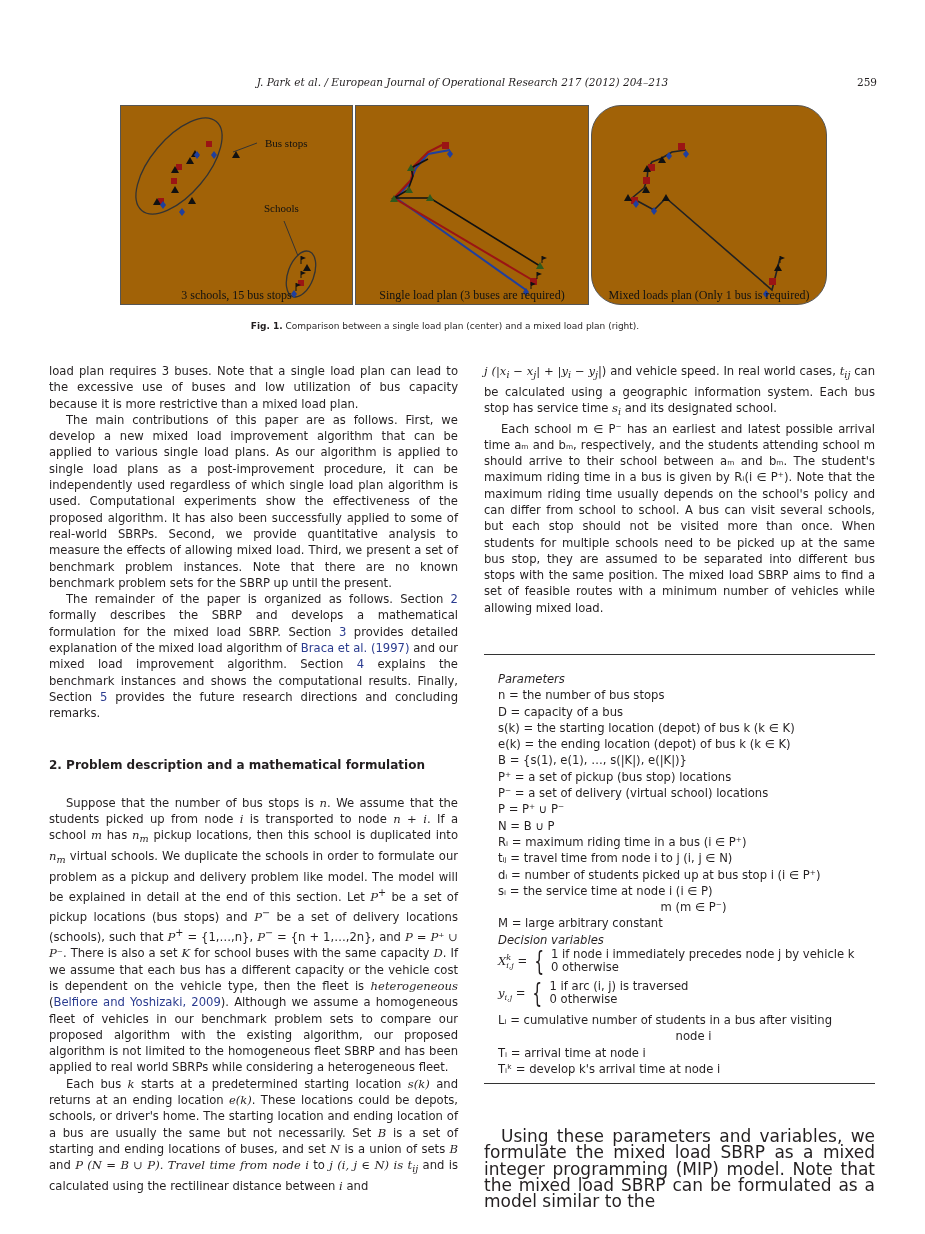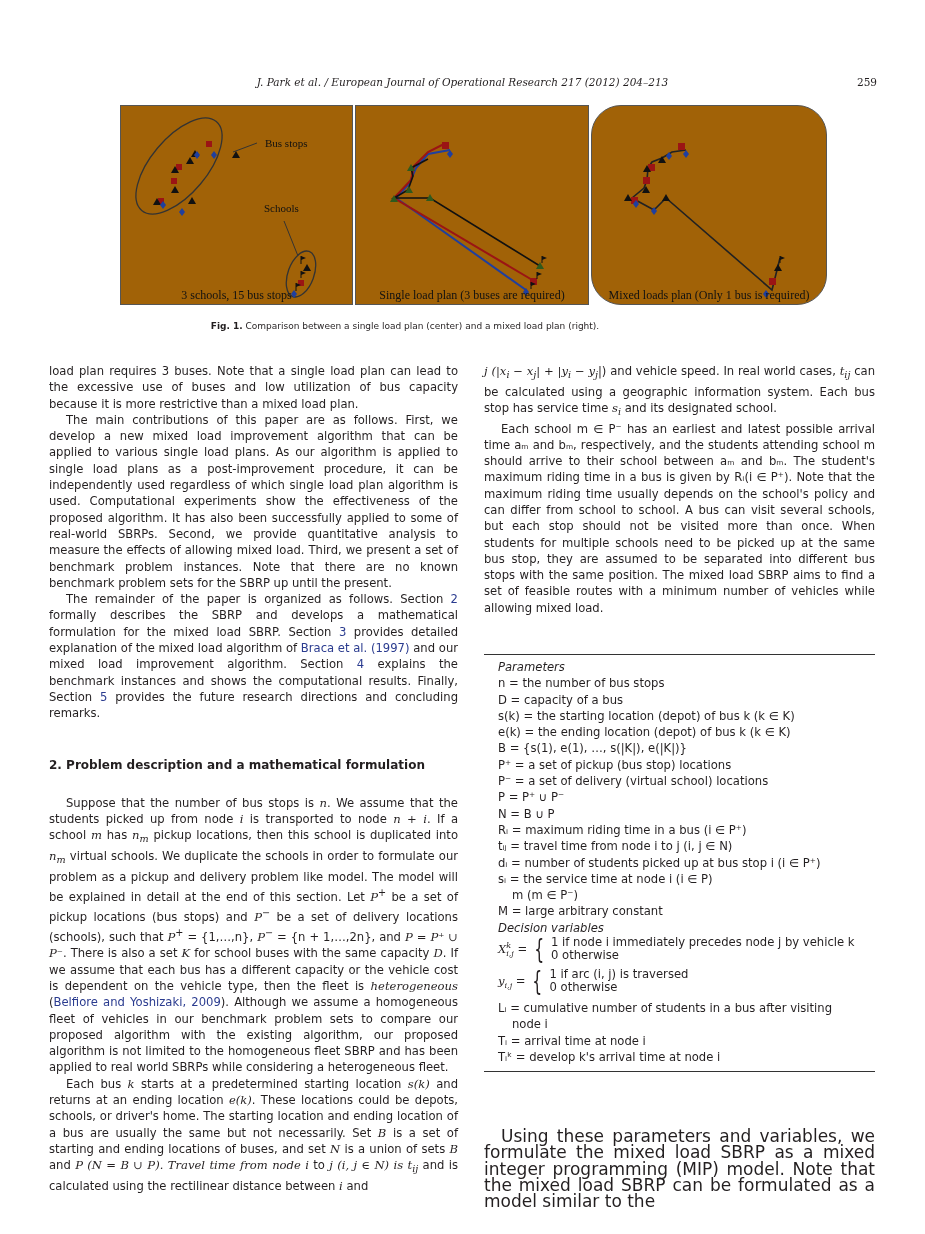--- a/index.html
+++ b/index.html
@@ -7,37 +7,37 @@
          font-family: "DejaVu Serif", "Liberation Serif", serif; color: #231f20; }
   .running-head { position: absolute; top: 76px; left: 0; width: 925px; font-size: 10.5px; font-style: italic; }
   .running-head .journal { position: absolute; left: 0; width: 925px; text-align: center; }
   .running-head .pageno { position: absolute; right: 48px; font-style: normal; }
 
   .figure { position: absolute; top: 105px; left: 120px; width: 707px; height: 200px; }
   .panel { position: absolute; top: 0; height: 200px; border: 1px solid #555; background: #a16207; box-sizing: border-box; }
   .panel svg { position: absolute; left: 0; top: 0; }
   .panel .ptitle { position: absolute; bottom: 1px; left: 0; width: 100%; text-align: center;
                    font-family: "Liberation Serif", serif; font-size: 12px; color: #111; }
-  .caption { position: absolute; top: 321px; left: 0; width: 810px; text-align: center; font-size: 9px; font-family: "DejaVu Sans", sans-serif; }
+  .caption { position: absolute; top: 321px; left: 0; width: 810px; text-align: center; font-size: 9px; font-family: "DejaVu Sans", sans-serif; padding-left: 40px; }
   .caption b { font-weight: bold; }
 
   .col { position: absolute; top: 363px; width: 409px; font-size: 11.6px; line-height: 16.3px;
          font-family: "DejaVu Sans", sans-serif; text-align: justify; }
   .col p { margin: 0; }
   .col p.ind { text-indent: 17px; }
   .left-col { left: 49px; }
   .right-col { left: 484px; width: 391px; }
   .link { color: #2a3b8f; }
   .section-head { margin: 35px 0 22px 0 !important; font-weight: bold; font-size: 12px; }
   i { font-family: "DejaVu Serif", serif; font-style: italic; }
 
   .params { position: absolute; top: 654px; left: 484px; width: 391px; border-top: 1.2px solid #333; border-bottom: 1.2px solid #333;
-            padding: 4px 0 6px 14px; box-sizing: border-box; font-family: "DejaVu Sans", sans-serif; font-size: 11.6px; line-height: 16.3px; }
+            padding: 16px 0 6px 14px; box-sizing: border-box; font-family: "DejaVu Sans", sans-serif; font-size: 11.6px; line-height: 16.3px; }
   .params .row { white-space: nowrap; }
-  .params .cont { padding-left: 14px; }
+  .params .cont { padding-left: 14px; text-align: center; }
   .params .hdr { font-style: italic; }
   .case { display: inline-block; vertical-align: middle; line-height: 13px; }
   .brace { display: inline-block; vertical-align: middle; font-size: 26px; line-height: 26px; transform: scaleX(0.6); }
   .bottom-right { position: absolute; top: 1128px; left: 484px; width: 391px; font-family: "DejaVu Sans", sans-serif;
                   font-size: 17px; line-height: 16.3px; text-align: justify; }
   .bottom-right p { margin: 0; text-indent: 17px; }
 </style>
 </head>
 <body>
 

